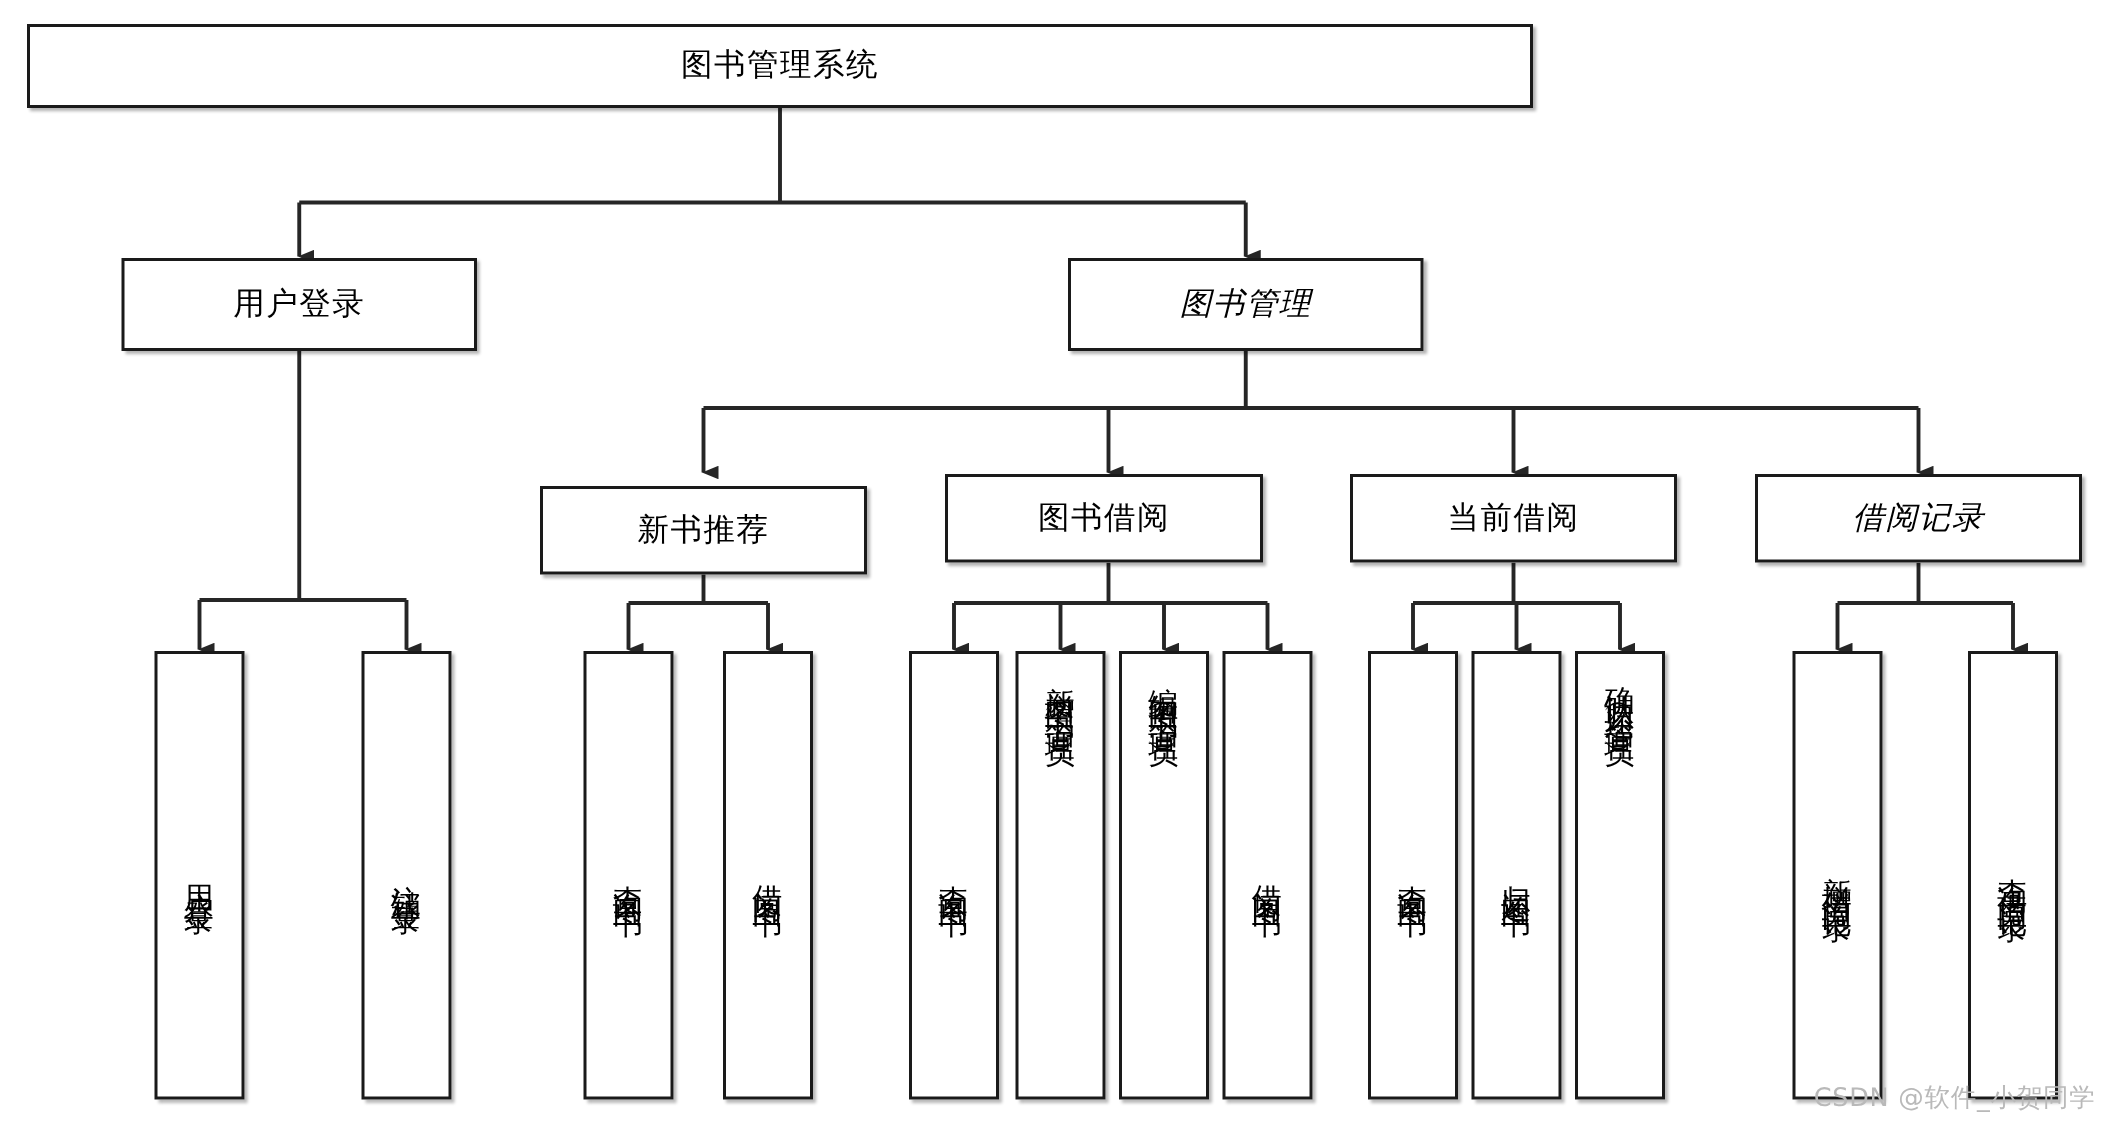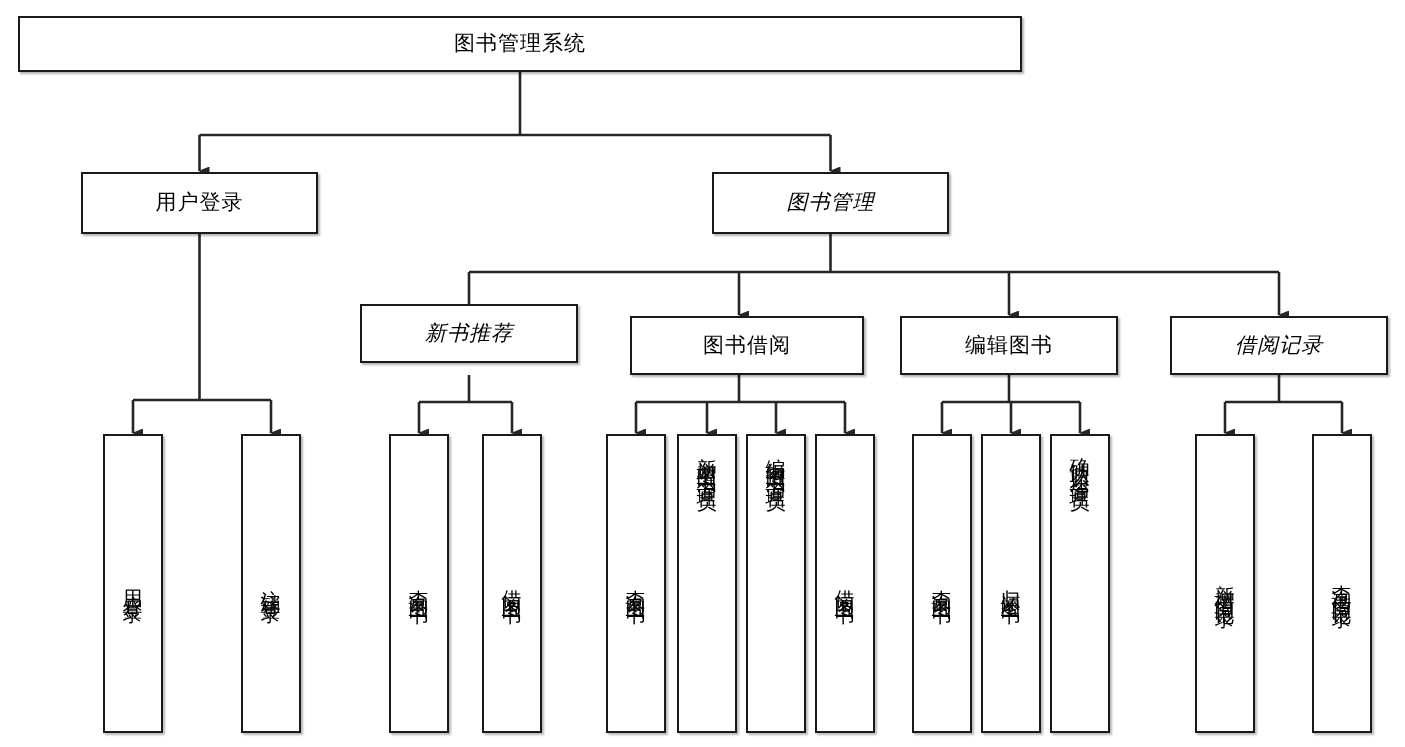--- a/index.html
+++ b/index.html
@@ -126,28 +126,28 @@
   <div id="nodes-layer">
       <div class="node horiz" style="left: 18px; top: 16px; width: 1004px; height: 56px; justify-content: center;">
         <span>图书管理系统</span>
       </div>
       <div class="node horiz" style="left: 81px; top: 172px; width: 237px; height: 62px;">
         <span>用户登录</span>
       </div>
       <div class="node horiz" style="left: 712px; top: 172px; width: 237px; height: 62px; font-style: italic;">
         <span>图书管理</span>
       </div>
-      <div class="node horiz" style="left: 360px; top: 304px; width: 218px; height: 59px; font-style: italic;">
+      <div class="node horiz" style="left: 360px; top: 324px; width: 218px; height: 59px;">
         <span>新书推荐</span>
       </div>
-      <div class="node horiz" style="left: 630px; top: 316px; width: 234px; height: 59px;">
+      <div class="node horiz" style="left: 630px; top: 316px; width: 212px; height: 59px;">
         <span>图书借阅</span>
       </div>
       <div class="node horiz" style="left: 900px; top: 316px; width: 218px; height: 59px;">
-        <span>编辑图书</span>
+        <span>当前借阅</span>
       </div>
       <div class="node horiz" style="left: 1170px; top: 316px; width: 218px; height: 59px; font-style: italic;">
         <span>借阅记录</span>
       </div>
       <div class="node leaf centered" style="left: 103px; top: 434px; width: 60px; height: 299px;">
         <span class="vtext">用户登录</span>
       </div>
       <div class="node leaf centered" style="left: 241px; top: 434px; width: 60px; height: 299px;">
         <span class="vtext">注销登录</span>
       </div>
@@ -179,13 +179,14 @@
         <span class="vtext">确认归还（管理员）</span>
       </div>
       <div class="node leaf centered" style="left: 1195px; top: 434px; width: 60px; height: 299px;">
         <span class="vtext">新增借阅记录</span>
       </div>
       <div class="node leaf centered" style="left: 1312px; top: 434px; width: 60px; height: 299px;">
         <span class="vtext">查询借阅记录</span>
       </div>
     </div>
 
+  <div id="watermark">CSDN @软件_小贺同学</div>
 </div>
 
 </body></html>

